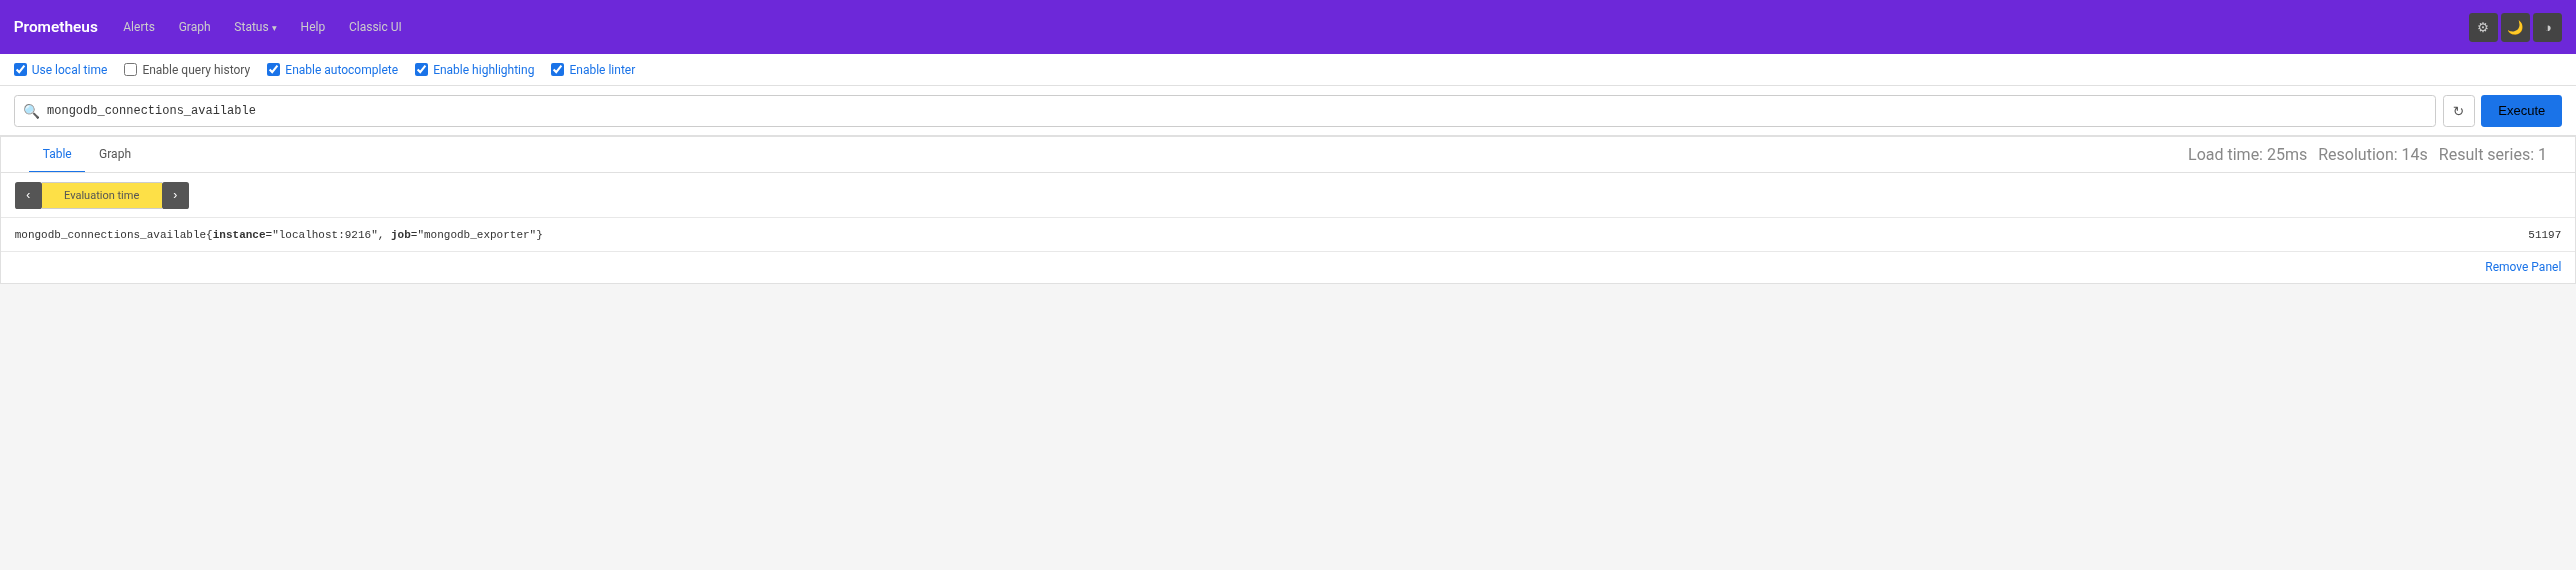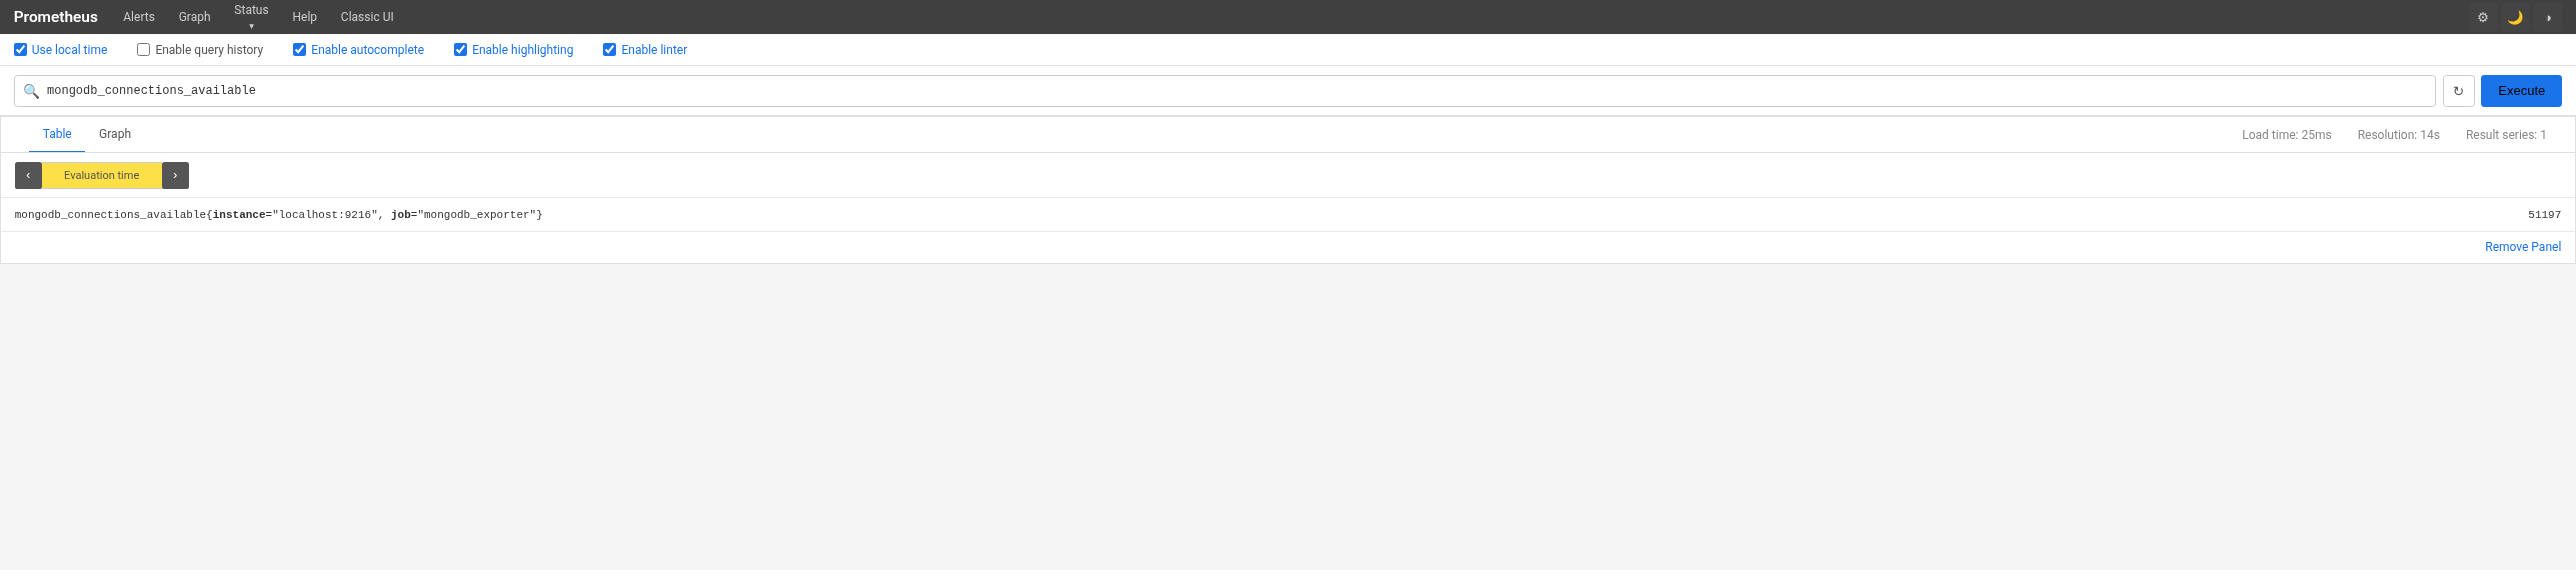--- a/index.html
+++ b/index.html
@@ -1,24 +1,24 @@
 <!DOCTYPE html>
 <html style="font-size:13.7px"><head>
   <meta charset="utf-8">
   <style>
     * { box-sizing: border-box; margin: 0; padding: 0; }
     body { font-family: -apple-system, BlinkMacSystemFont, 'Segoe UI', Roboto, sans-serif; font-size: 12px; background: #f5f5f5; }
 
     
     .navbar {
-      background: #404040;
+      background: #6d28d9;
       display: flex;
       align-items: center;
       padding: 0 13.7px;
-      height: 34px;
+      height: 54px;
       gap: 6.8px;
     }
     .navbar-brand {
       color: #fff;
       font-size: 15.4px;
       font-weight: 600;
       margin-right: 10.2px;
       white-space: nowrap;
     }
     .navbar-link {
@@ -32,21 +32,20 @@
     .navbar-dropdown {
       color: #ccc;
       text-decoration: none;
       padding: 3.4px 8.5px;
       font-size: 12px;
       cursor: pointer;
       border-radius: 2.6px;
       display: flex;
       align-items: center;
       gap: 3.4px;
-      flex-direction: column;
     }
     .navbar-spacer { flex: 1; }
     .navbar-icons {
       display: flex;
       align-items: center;
       gap: 3.4px;
     }
     .icon-btn {
       width: 29px;
       height: 29px;
@@ -59,21 +58,21 @@
       color: #ccc;
       border: none;
     }
 
     
     .settings-bar {
       background: #fff;
       display: flex;
       align-items: center;
       padding: 8.5px 13.7px;
-      gap: 30px;
+      gap: 17px;
       border-bottom: 0.9px solid #e0e0e0;
       flex-wrap: wrap;
     }
     .checkbox-item {
       display: flex;
       align-items: center;
       gap: 5.1px;
       cursor: pointer;
       font-size: 12px;
     }
@@ -168,24 +167,24 @@
       cursor: pointer;
       border-bottom: 1.7px solid transparent;
       color: #555;
     }
     .tab-item.active {
       color: #1a73e8;
       border-bottom: 1.7px solid #1a73e8;
     }
     .panel-stats {
       margin-left: auto;
-      font-size: 12px;
+      font-size: 16px;
       color: #888;
       display: flex;
-      gap: 26px;
+      gap: 11px;
     }
 
     
     .eval-time-bar {
       display: flex;
       align-items: center;
       padding: 8.5px 13.7px;
       gap: 0;
     }
     .eval-btn {

